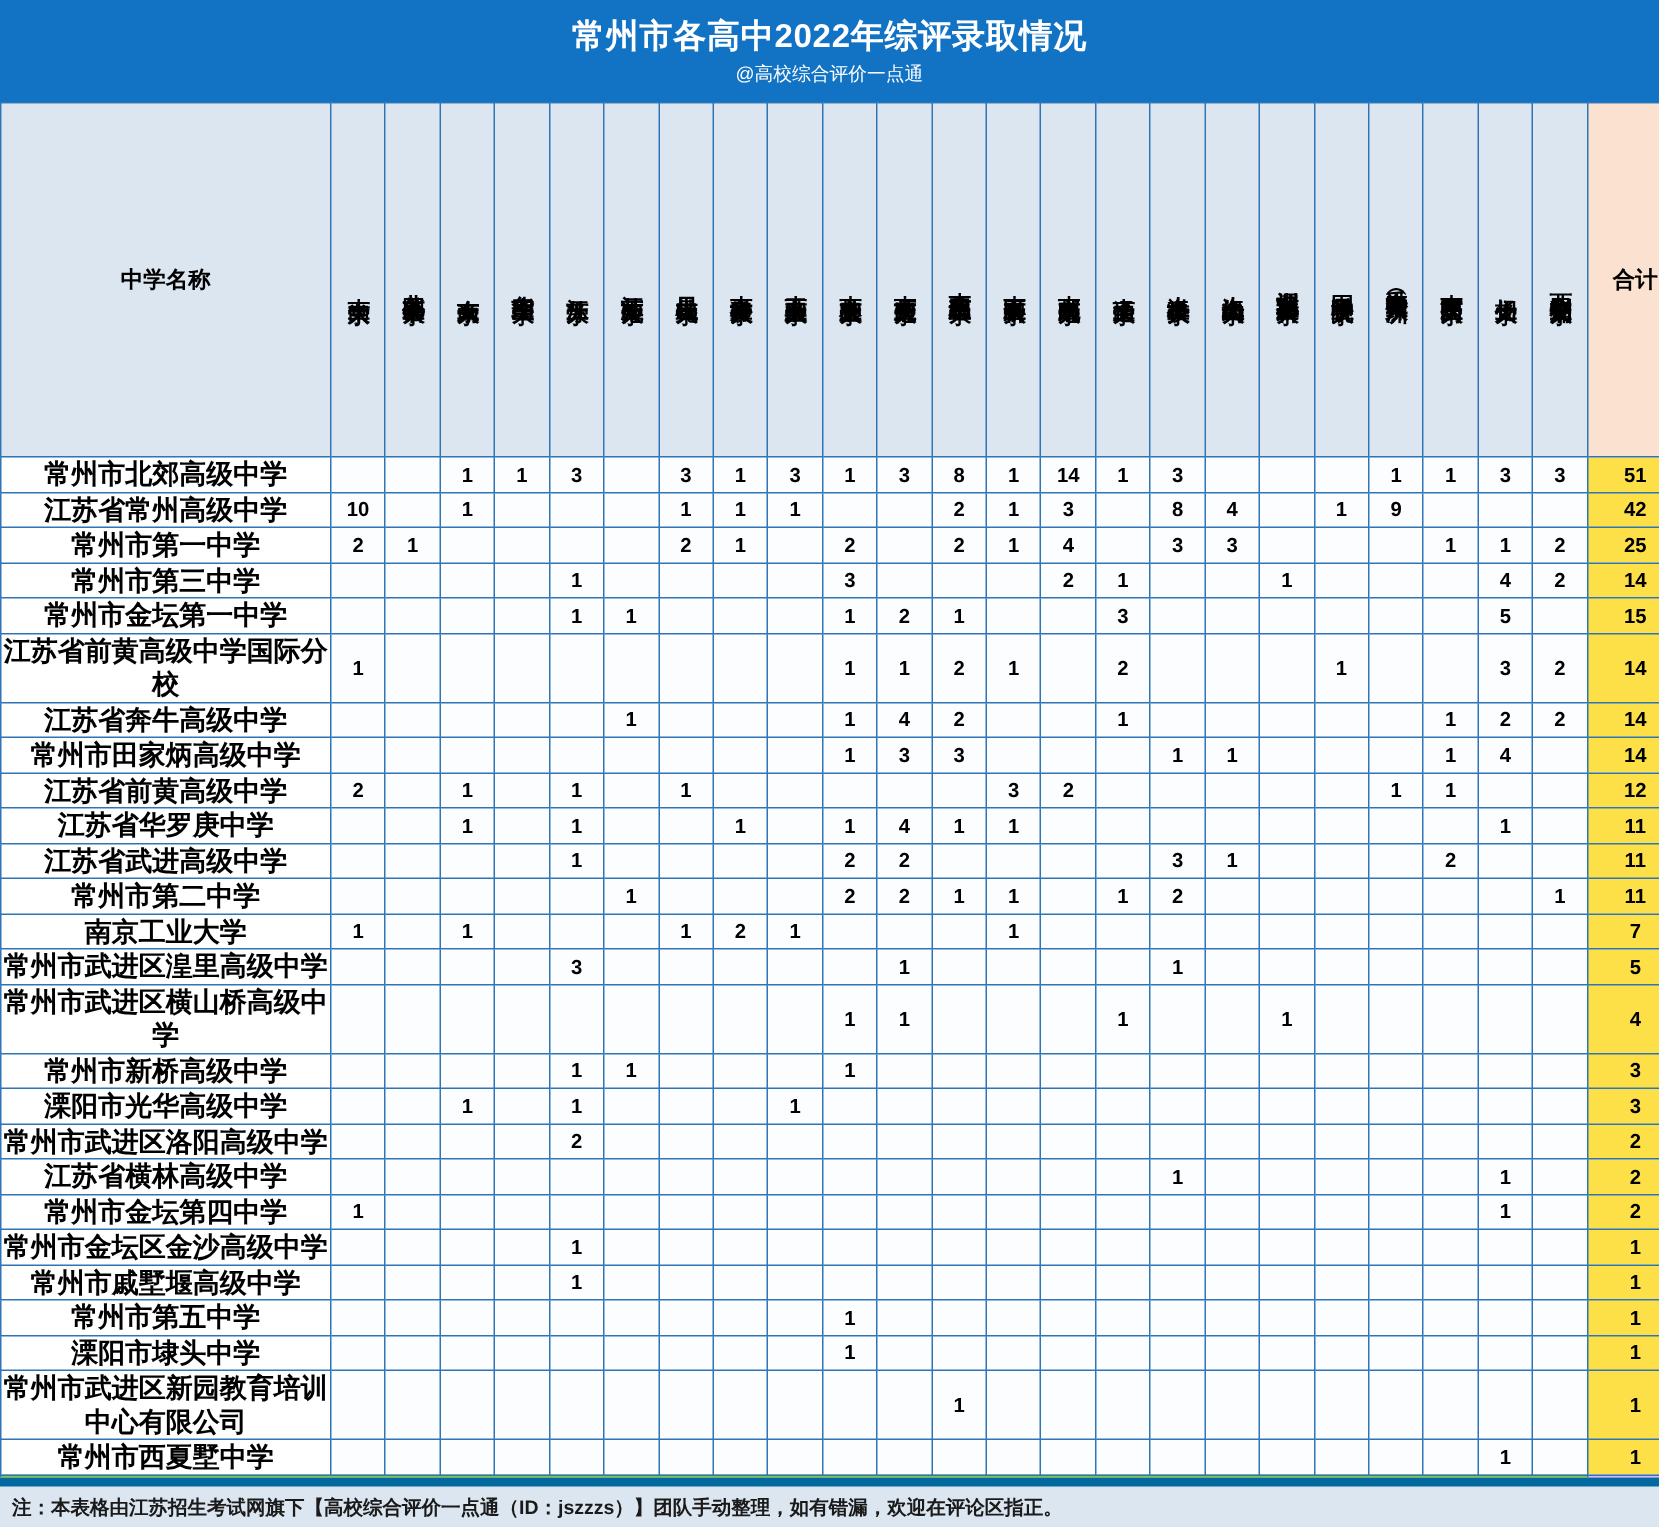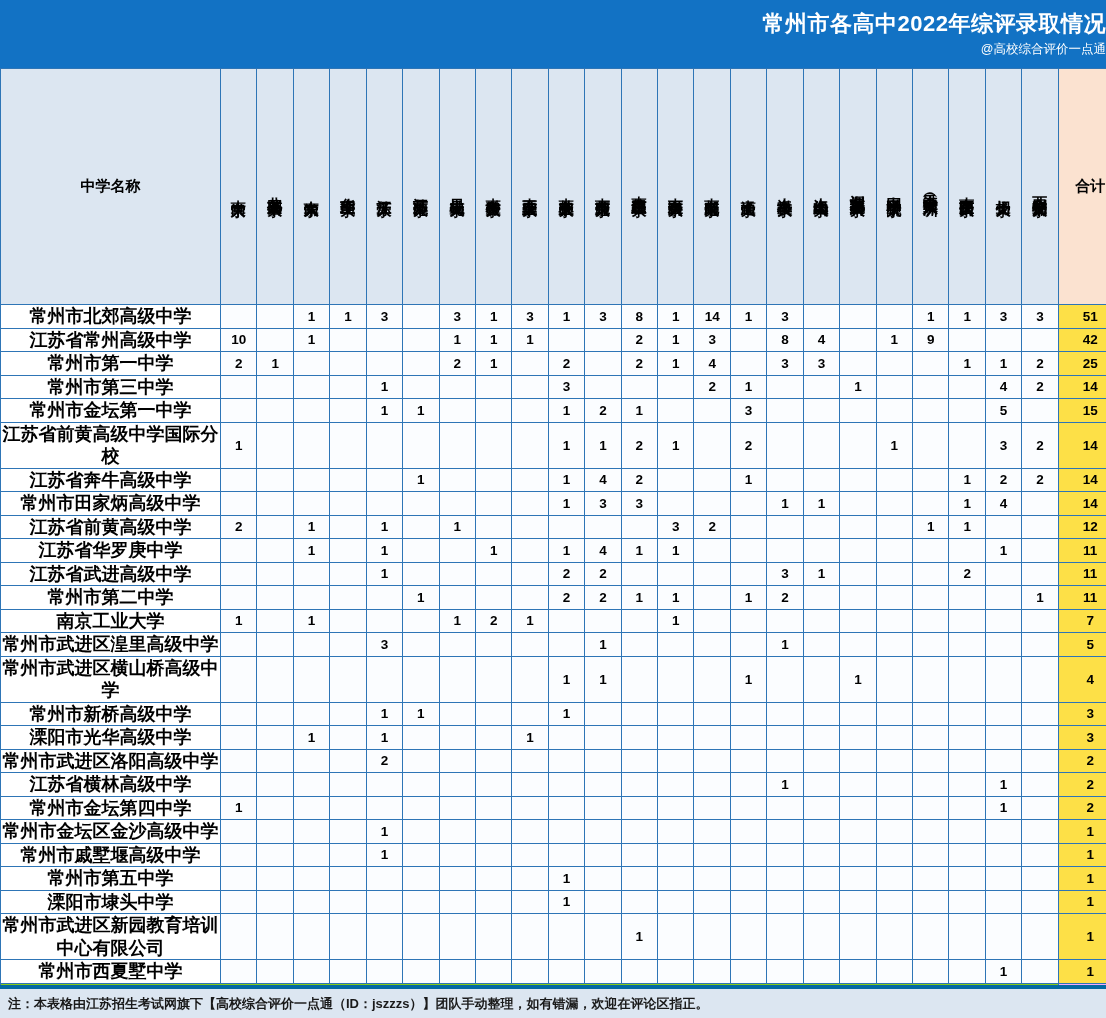--- a/index.html
+++ b/index.html
@@ -10,21 +10,21 @@
     overflow:hidden;
   }
   #app{width:1106px;height:1018px;display:flex;flex-direction:column;}
 
   
   .banner{
     background:#1272c4;
     height:68px;
     flex:0 0 68px;
     display:flex;flex-direction:column;
-    align-items:flex-end;justify-content:center;
+    align-items:center;justify-content:center;
     box-sizing:border-box;
   }
   .banner-title{
     color:#ffffff;
     font-size:22px;
     font-weight:bold;
     letter-spacing:0.5px;
     line-height:28px;
   }
   .banner-sub{
@@ -122,21 +122,21 @@
     font-size:14px;
     font-weight:normal;
     height:26px;
     margin-top:20px;
   }
 
   
   .note{
     flex:0 0 33px;
     background:#dce6f1;
-    border-top:4px solid #0369a1;
+    border-top:6px solid #0369a1;
     display:flex;align-items:center;
     padding-left:8px;
     font-size:13px;
     font-weight:bold;
     color:#1a1a1a;
     box-sizing:border-box;
     white-space:nowrap;
   }
 </style>
 </head>

